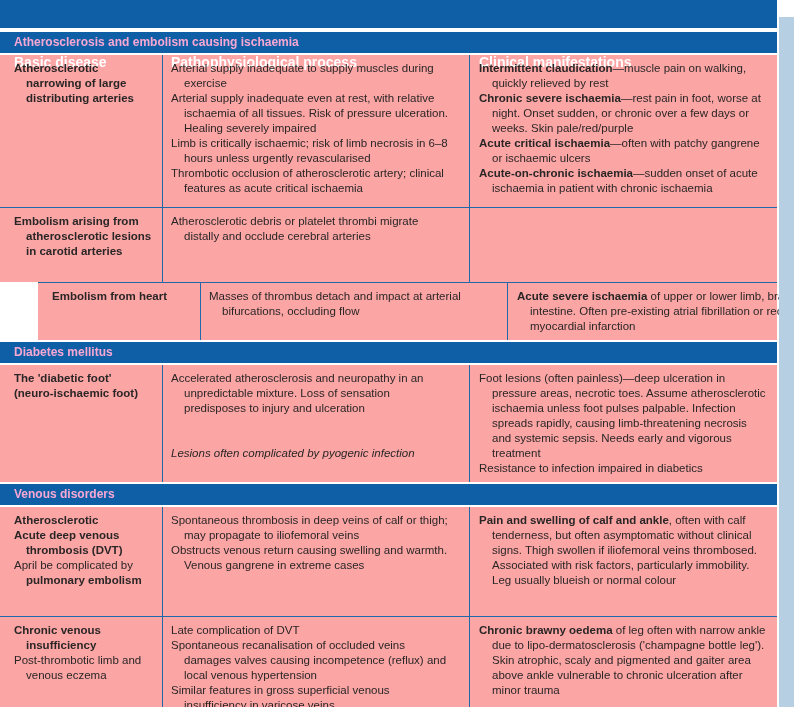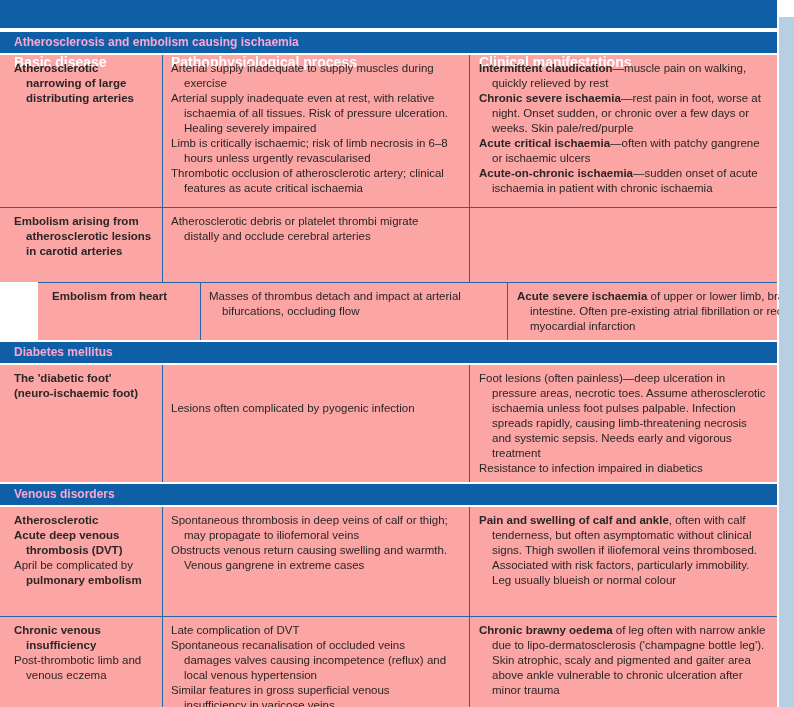--- a/index.html
+++ b/index.html
@@ -29,21 +29,21 @@
   .row{background:#fca5a5;}
   .row + .row{border-top:1px solid var(--border);}
   .cell{font-size:11.5px;line-height:15px;}
   .cell.c1{padding:6px 10px 6px 14px;border-right:1px solid var(--border);font-weight:bold;}
   .cell.c2{padding:6px 14px 6px 8px;border-right:1px solid var(--border);}
   .cell.c3{padding:6px 8px 6px 9px;}
 
   .para{padding-left:13px;text-indent:-13px;}
   .cell.c1 .para{padding-left:12px;text-indent:-12px;}
   .para.ind{text-indent:0;}
-  .para.gap{margin-top:30px;}
+  .para.gap{margin-top:30px;font-style:italic;}
   .b{font-weight:bold;}
   .cell.c1 .plain{font-weight:normal;}
 
   
   #sections > div:nth-child(2) > .row:nth-child(1){min-height:152px;}
   #sections > div:nth-child(2) > .row:nth-child(2){min-height:74px;}
   #sections > div:nth-child(2) > .row:nth-child(3){min-height:52px;margin-left:38px;}
   #sections > div:nth-child(4) > .row:nth-child(1){min-height:107px;}
   #sections > div:nth-child(6) > .row:nth-child(1){min-height:109px;}
   #sections > div:nth-child(6) > .row:nth-child(2){min-height:84px;}
@@ -101,20 +101,21 @@
           </div>
         </div>
         <div class="section-bar"><span>Diabetes mellitus</span></div>
         <div class="section-rows">
           <div class="row grid">
             <div class="cell c1">
               <div class="para"><span class="b">The 'diabetic foot'</span></div>
               <div class="para"><span class="b">(neuro-ischaemic foot)</span></div>
             </div>
             <div class="cell c2">
+              <div class="para"><span class="plain">Accelerated atherosclerosis and neuropathy in an unpredictable mixture. Loss of sensation predisposes to injury and ulceration</span></div>
               <div class="para gap"><span class="plain">Lesions often complicated by pyogenic infection</span></div>
             </div>
             <div class="cell c3">
               <div class="para"><span class="plain">Foot lesions (often painless)—deep ulceration in pressure areas, necrotic toes. Assume atherosclerotic ischaemia unless foot pulses palpable. Infection spreads rapidly, causing limb-threatening necrosis and systemic sepsis. Needs early and vigorous treatment</span></div>
               <div class="para"><span class="plain">Resistance to infection impaired in diabetics</span></div>
             </div>
           </div>
         </div>
         <div class="section-bar"><span>Venous disorders</span></div>
         <div class="section-rows">

